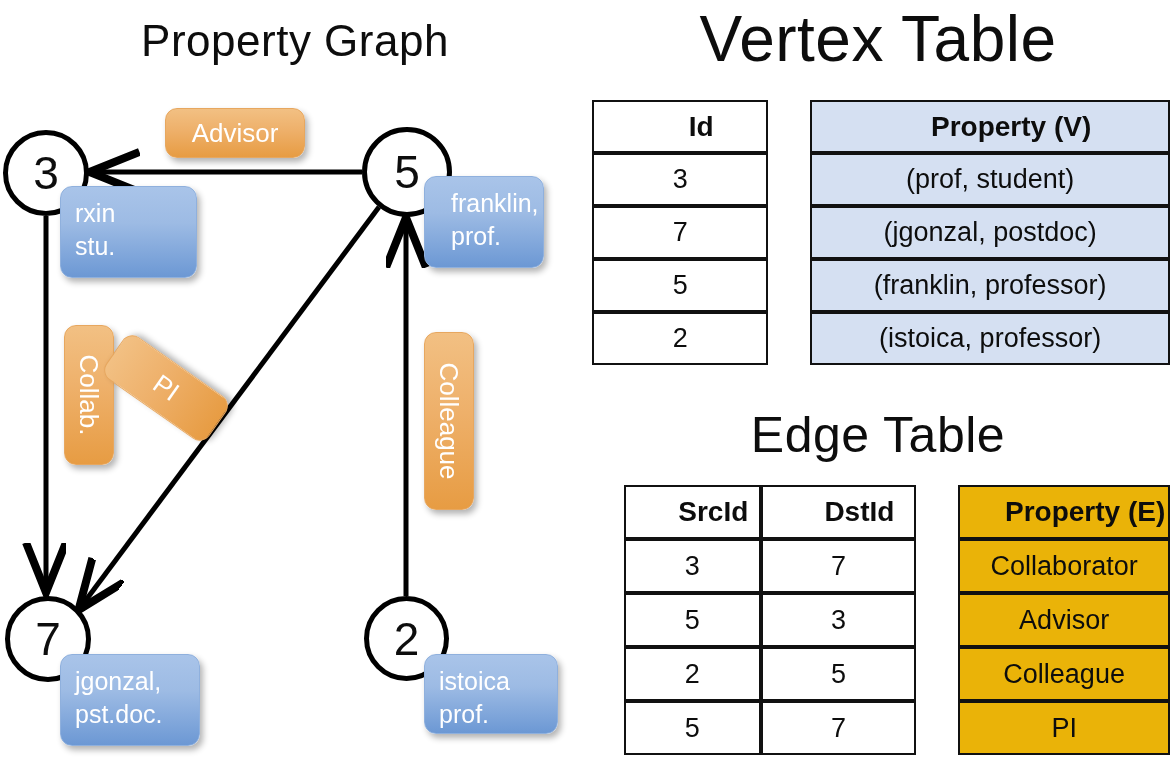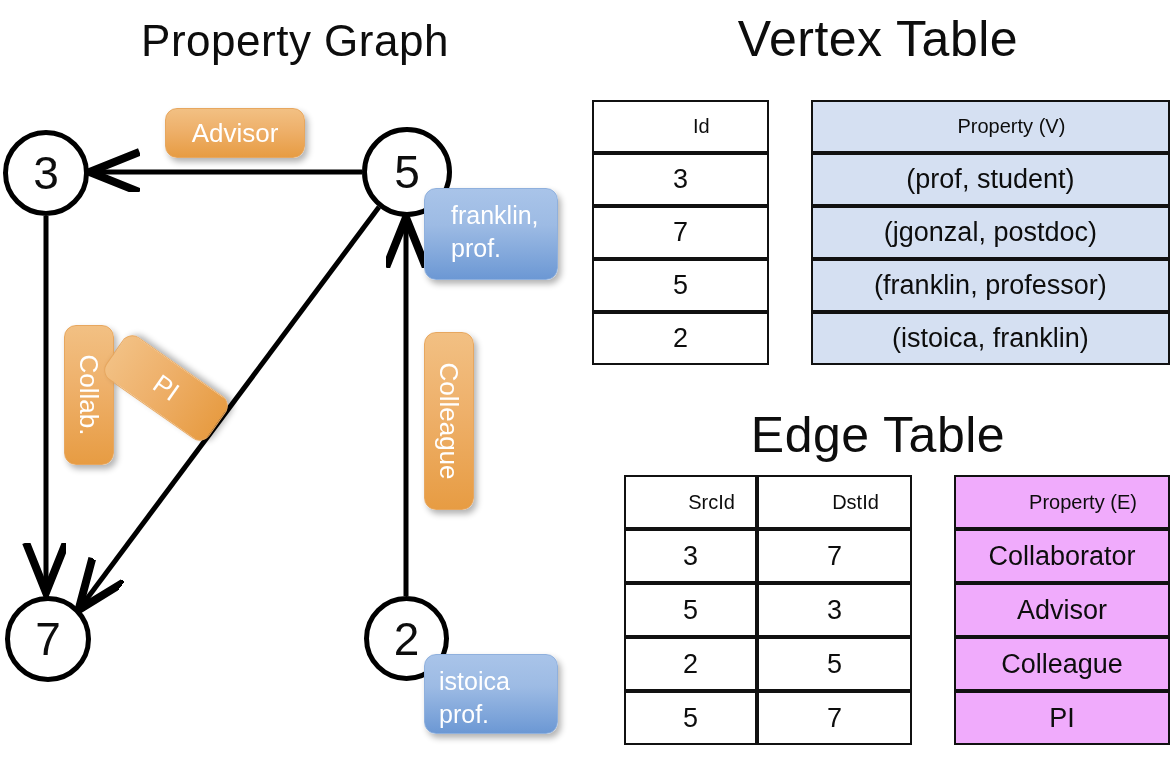--- a/index.html
+++ b/index.html
@@ -27,21 +27,21 @@
   }
   #title-property-graph {
     left: 0; top: 10px; width: 590px;
     text-align: center;
     font-size: 44px;
     line-height: 62px;
   }
   #title-vertex-table {
     left: 586px; top: 8px; width: 584px;
     text-align: center;
-    font-size: 50px;
+    font-size: 64px;
     line-height: 62px;
   }
   #title-edge-table {
     left: 586px; top: 404px; width: 584px;
     text-align: center;
     font-size: 50px;
     line-height: 62px;
   }
 
   
@@ -115,39 +115,39 @@
   }
   .data-table td, .data-table th {
     border: 2px solid #111111;
     text-align: center;
     font-weight: 300;
     font-size: 27px;
     padding: 0;
     box-sizing: border-box;
   }
   .data-table th {
-    font-weight: 400;
-    font-size: 20px;
+    font-weight: 700;
+    font-size: 28px;
     padding-left: 42px;
   }
   .gapcol {
     border: none !important;
     width: 7px;
     padding: 0;
   }
   .fill-blue { background: #d5e0f2; }
-  .fill-orange { background: #f0abfc; }
+  .fill-orange { background: #eab308; }
   .fill-white { background: #ffffff; }
 
   #vertex-table { left: 592px; top: 100px; }
   #vertex-table td, #vertex-table th { height: 53px; }
   #vertex-table .col-id { width: 186px; }
   #vertex-table .col-prop { width: 378px; text-align: center; }
 
-  #edge-table { left: 592px; top: 475px; margin-left: 32px; }
+  #edge-table { left: 592px; top: 485px; margin-left: 32px; }
   #edge-table td, #edge-table th { height: 54px; }
   #edge-table .col-src { width: 148px; }
   #edge-table .col-dst { width: 178px; }
   #edge-table .col-eprop { width: 240px; }
 </style>
 </head>
 <body>
 
 <div class="section-title" id="title-property-graph">Property Graph</div>
 
@@ -179,26 +179,34 @@
   <div class="graph-node" style="left:362px; top:127px; width:90px; height:90px;">
     <span>5</span>
   </div>
   <div class="graph-node" style="left:5px;  top:596px; width:86px; height:86px;">
     <span>7</span>
   </div>
   <div class="graph-node" style="left:364px; top:596px; width:85px; height:85px;">
     <span>2</span>
   </div>
 
-
-  <div class="prop-box blue" style="left:424px; top:188px; width:134px; height:92px;padding-left:26px;">
+  <div class="prop-box blue" style="left:60px; top:186px; width:137px; height:92px;">
+    <div>rxin</div>
+    <div>stu.</div>
+  </div>
+
+  <div class="prop-box blue" style="left:424px; top:176px; width:120px; height:92px;padding-left:26px;">
     <div>franklin,</div>
     <div>prof.</div>
   </div>
 
+  <div class="prop-box blue" style="left:60px; top:654px; width:140px; height:92px;">
+    <div>jgonzal,</div>
+    <div>pst.doc.</div>
+  </div>
 
   <div class="prop-box blue" style="left:424px; top:654px; width:134px; height:80px;">
     <div>istoica</div>
     <div>prof.</div>
   </div>
 
   <div class="prop-box orange" style="left:165px; top:108px; width:140px; height:50px;">
     <span>Advisor</span>
   </div>
 
@@ -235,21 +243,21 @@
       <td class="col-prop fill-blue">(jgonzal, postdoc)</td>
     </tr>
     <tr>
       <td class="col-id fill-white">5</td>
       <td class="gapcol"></td>
       <td class="col-prop fill-blue">(franklin, professor)</td>
     </tr>
     <tr>
       <td class="col-id fill-white">2</td>
       <td class="gapcol"></td>
-      <td class="col-prop fill-blue">(istoica, franklin)</td>
+      <td class="col-prop fill-blue">(istoica, professor)</td>
     </tr>
   </tbody>
 </table>
 
 <table class="data-table" id="edge-table">
   <thead>
     <tr>
       <th class="col-src fill-white">SrcId</th>
       <th class="col-dst fill-white">DstId</th>
       <th class="gapcol"></th>

